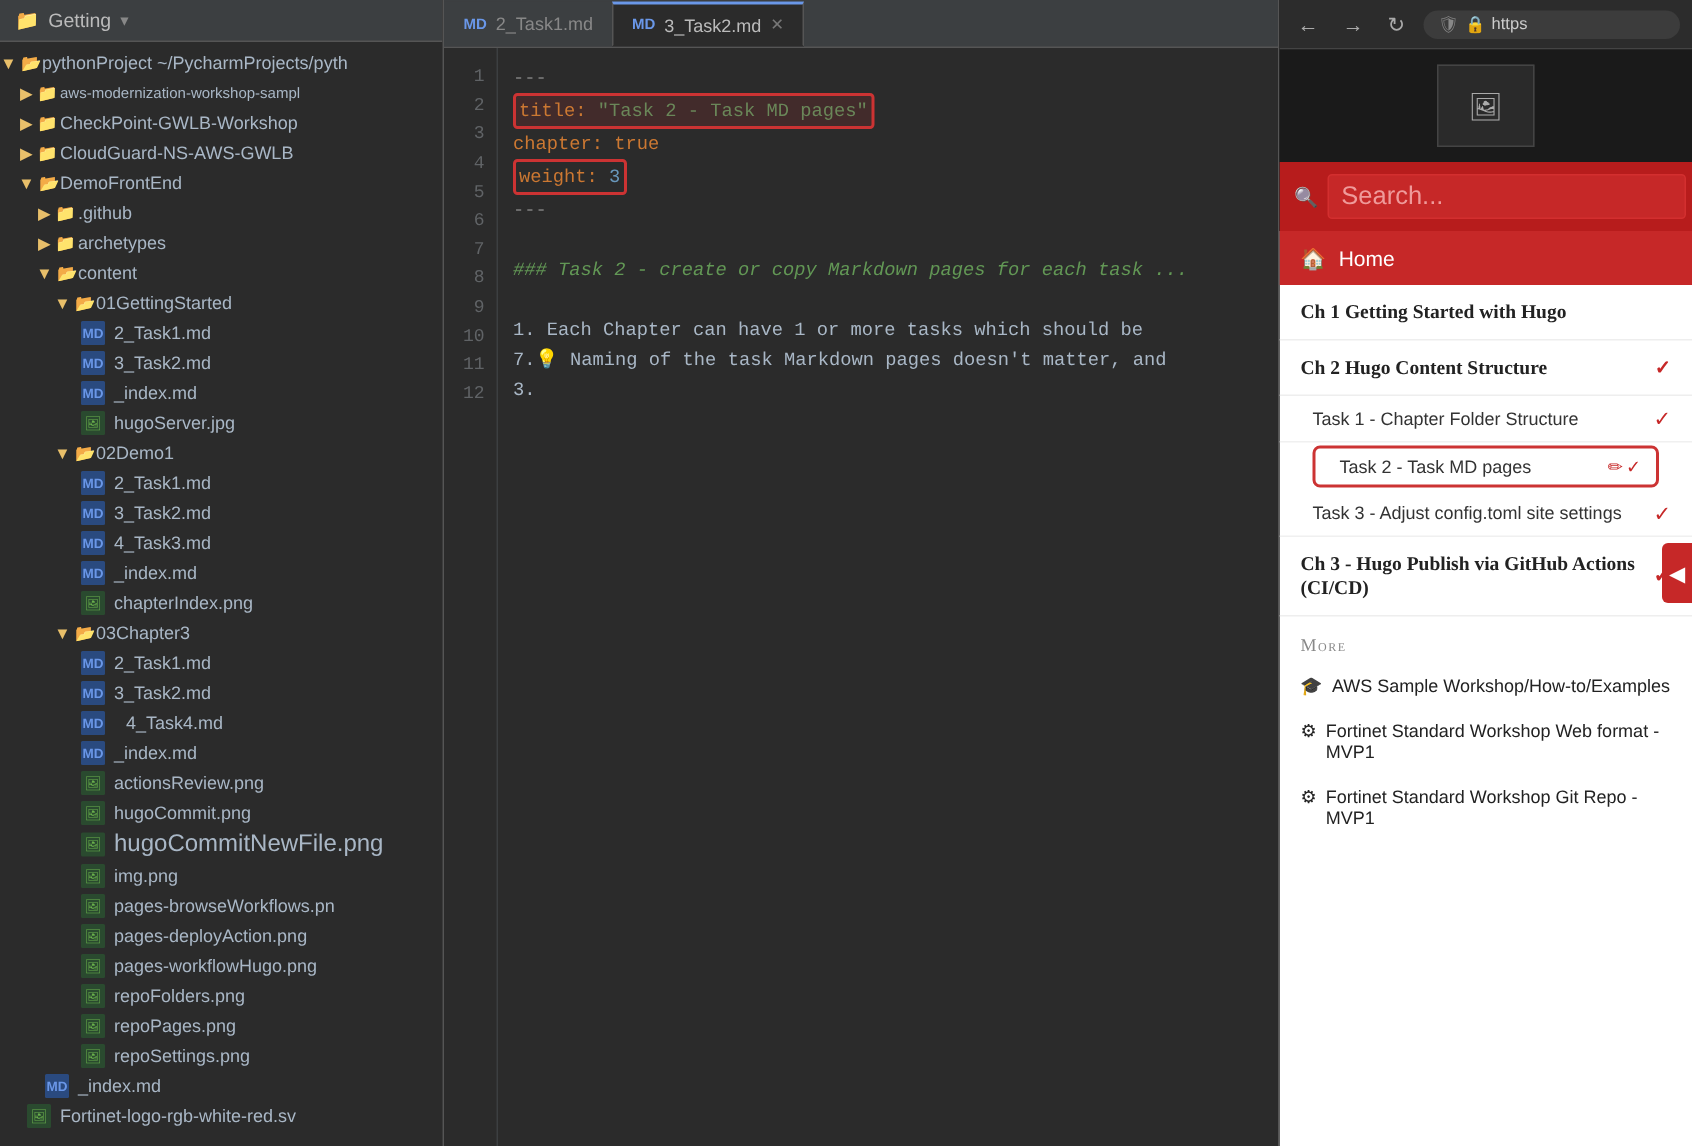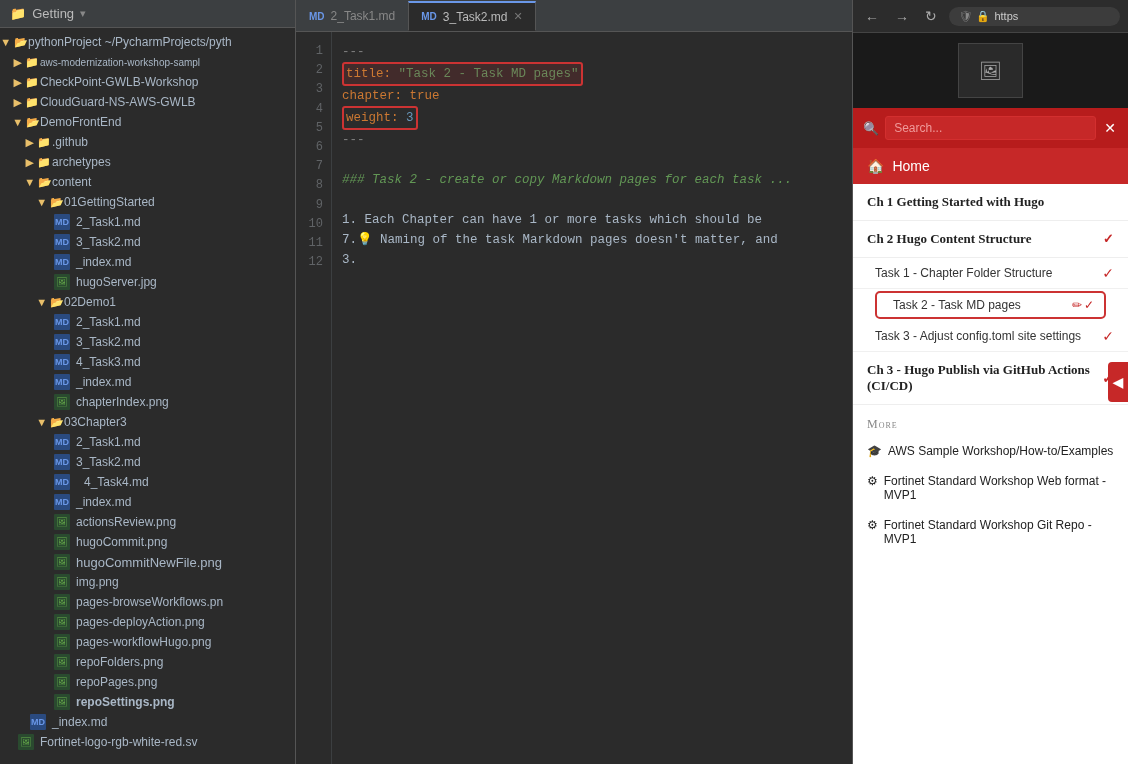--- a/index.html
+++ b/index.html
@@ -207,21 +207,21 @@
       align-items: center;
       gap: 6px;
     }
     #search-input {
       flex: 1;
       background: #c62828;
       border: 1px solid #d32f2f;
       border-radius: 3px;
       padding: 4px 8px;
       color: #fef9c3;
-      font-size: 12px;
+      font-size: 17px;
     }
     #search-input::placeholder { color: #ef9a9a; }
     .search-x-btn {
       background: none;
       border: none;
       color: #fff;
       cursor: pointer;
       font-size: 14px;
       padding: 0 2px;
     }
@@ -427,21 +427,21 @@
       <div class="tree-item indent-4">
         <span class="tree-icon img-icon" style="color:#6ab04c;font-size:9px;background:#2a4a2f;padding:1px 2px;border-radius:1px;">🖼</span>
         <span style="margin-left:4px;font-size:12px;">actionsReview.png</span>
       </div>
       <div class="tree-item indent-4">
         <span class="tree-icon img-icon" style="color:#6ab04c;font-size:9px;background:#2a4a2f;padding:1px 2px;border-radius:1px;">🖼</span>
         <span style="margin-left:4px;font-size:12px;">hugoCommit.png</span>
       </div>
       <div class="tree-item indent-4">
         <span class="tree-icon img-icon" style="color:#6ab04c;font-size:9px;background:#2a4a2f;padding:1px 2px;border-radius:1px;">🖼</span>
-        <span style="margin-left:4px;font-size:13px;text-align:right;">hugoCommitNewFile.png</span>
+        <span style="margin-left:4px;font-size:16px;text-align:right;">hugoCommitNewFile.png</span>
       </div>
       <div class="tree-item indent-4">
         <span class="tree-icon img-icon" style="color:#6ab04c;font-size:9px;background:#2a4a2f;padding:1px 2px;border-radius:1px;">🖼</span>
         <span style="margin-left:4px;font-size:12px;">img.png</span>
       </div>
       <div class="tree-item indent-4">
         <span class="tree-icon img-icon" style="color:#6ab04c;font-size:9px;background:#2a4a2f;padding:1px 2px;border-radius:1px;">🖼</span>
         <span style="margin-left:4px;font-size:12px;">pages-browseWorkflows.pn</span>
       </div>
       <div class="tree-item indent-4">
@@ -455,21 +455,21 @@
       <div class="tree-item indent-4">
         <span class="tree-icon img-icon" style="color:#6ab04c;font-size:9px;background:#2a4a2f;padding:1px 2px;border-radius:1px;">🖼</span>
         <span style="margin-left:4px;font-size:12px;">repoFolders.png</span>
       </div>
       <div class="tree-item indent-4">
         <span class="tree-icon img-icon" style="color:#6ab04c;font-size:9px;background:#2a4a2f;padding:1px 2px;border-radius:1px;">🖼</span>
         <span style="margin-left:4px;font-size:12px;">repoPages.png</span>
       </div>
       <div class="tree-item indent-4">
         <span class="tree-icon img-icon" style="color:#6ab04c;font-size:9px;background:#2a4a2f;padding:1px 2px;border-radius:1px;">🖼</span>
-        <span style="margin-left:4px;font-size:12px;font-weight:bold;">repoSettings.png</span>
+        <span style="margin-left:4px;font-size:12px;">repoSettings.png</span>
       </div>
       <div class="tree-item indent-2">
         <span class="tree-icon md-icon" style="color:#6a97e8;font-size:9px;background:#2a4a7f;padding:1px 2px;border-radius:1px;">MD</span>
         <span style="margin-left:4px;font-size:12px;">_index.md</span>
       </div>
       <div class="tree-item indent-1">
         <span class="tree-icon img-icon" style="color:#6ab04c;font-size:9px;background:#2a4a2f;padding:1px 2px;border-radius:1px;">🖼</span>
         <span style="margin-left:4px;font-size:12px;">Fortinet-logo-rgb-white-red.sv</span>
       </div>
     </div>

